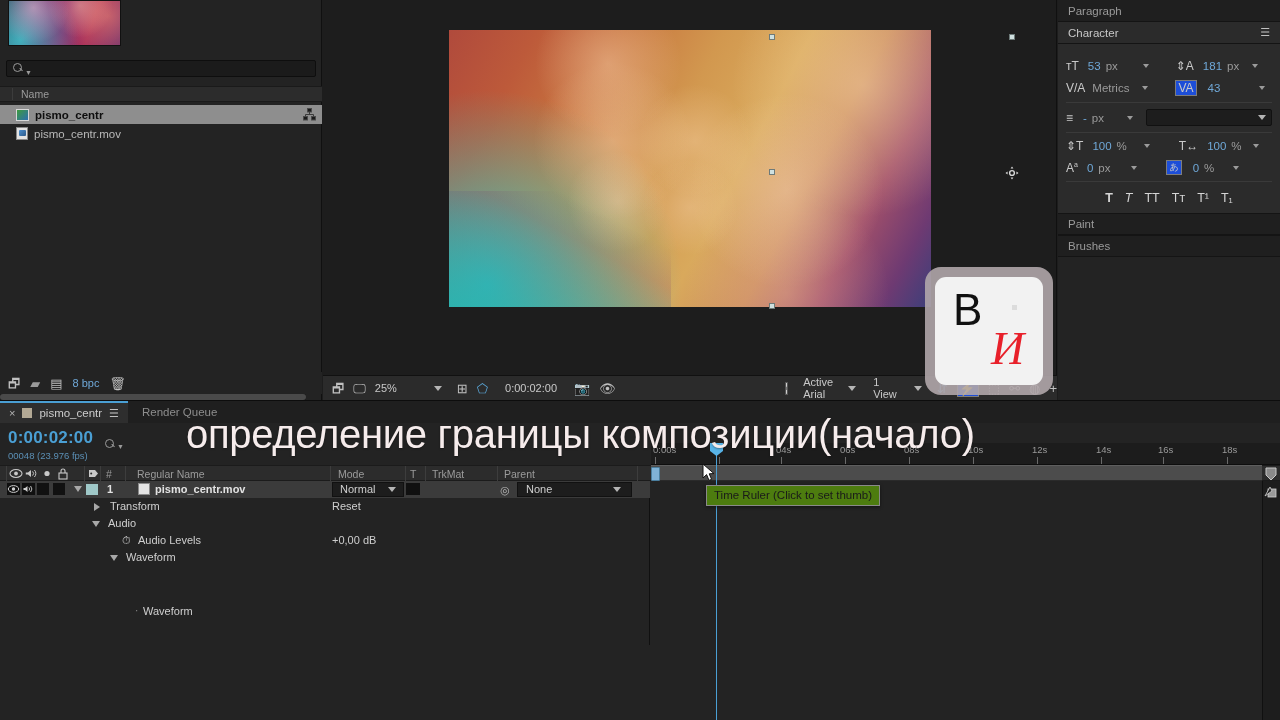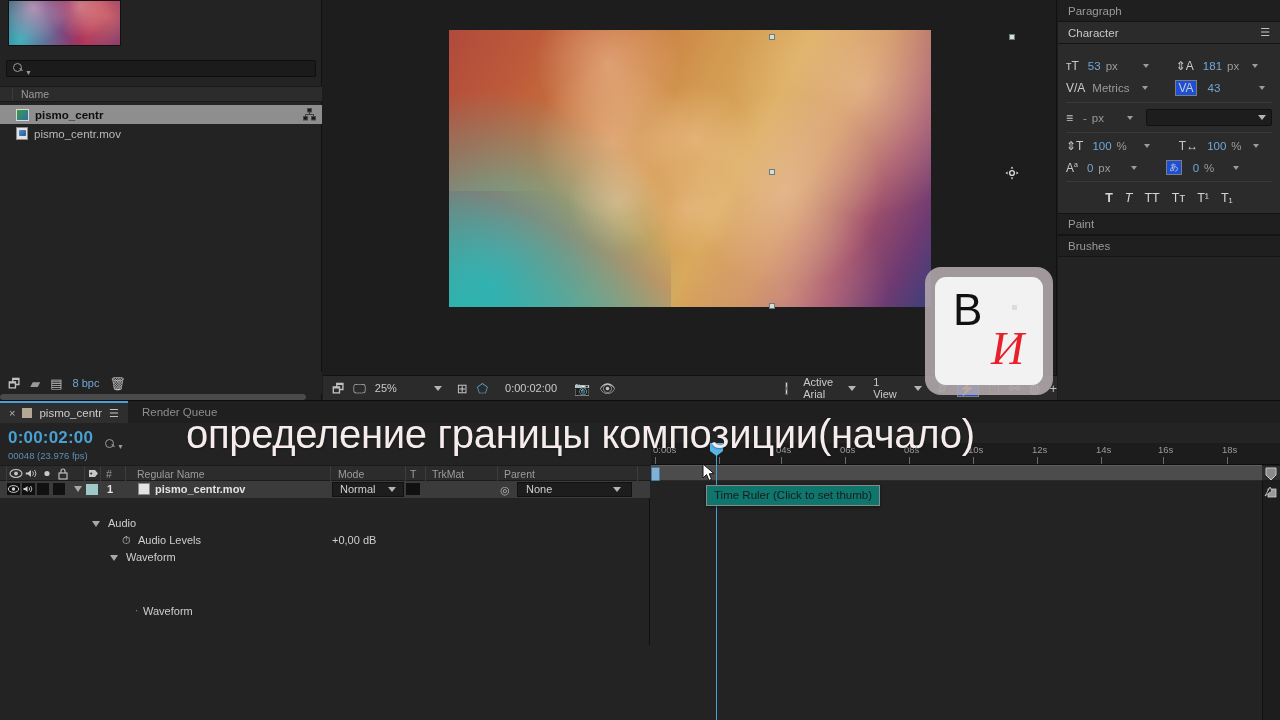--- a/index.html
+++ b/index.html
@@ -264,21 +264,21 @@
   #playhead-top {
     position:absolute; left:-6px; top:0px; width:13px; height:13px; background:#58b4e8;
     clip-path: polygon(0 0,100% 0,100% 62%,50% 100%,0 62%);
   }
   .wave-row { position:absolute; left:716px; right:18px; height:38px; overflow:hidden; }
   .wave-svg { display:block; width:100%; height:100%; }
 
   
   #tooltip {
     position:absolute; left:706px; top:485px; z-index:60;
-    background:#0f766e; color:#1a1a1a; font-size:11.5px;
+    background:#4d7c0f; color:#1a1a1a; font-size:11.5px;
     padding: 3px 7px 4px 7px; border:1px solid #8a8a8a;
     box-shadow: 0 1px 3px rgba(0,0,0,.5); white-space:nowrap;
   }
   #cursor { position:absolute; left:702px; top:463px; z-index:70; }
 
   
   #sw-col { position:absolute; right:0; top:80px; width:18px; bottom:0; background:#1d1d1d;
             border-left:1px solid #101010; }
   .swbtn { position:absolute; right:2px; width:14px; height:14px; }
   #tl-bottom-fill { position:absolute; left:0; bottom:0; width:650px; height:75px; background:#232323; }
@@ -559,20 +559,25 @@
         <span style="position:absolute;left:332px;top:1px;width:72px;height:15px;background:#1d1d1d;border:1px solid #111;"></span>
         <span class="nm" style="left:340px;">Normal</span>
         <span class="caret-dn" style="position:absolute;left:388px;top:6px;"></span>
         <span style="position:absolute;left:406px;top:2px;width:14px;height:12px;background:#101010;"></span>
         <span style="position:absolute;left:500px;top:3px;color:#bdbdbd;font-size:11px;">◎</span>
         <span style="position:absolute;left:517px;top:1px;width:115px;height:15px;background:#1d1d1d;border:1px solid #111;"></span>
         <span class="nm" style="left:526px;">None</span>
         <span class="caret-dn" style="position:absolute;left:613px;top:6px;"></span>
       </div>
 
+      <div class="lrow" style="top:17px;">
+        <span class="tri tri-r" style="position:absolute;left:94px;top:5px;"></span>
+        <span class="nm" style="left:110px;">Transform</span>
+        <span class="nm blue" style="left:332px;">Reset</span>
+      </div>
 
       <div class="lrow" style="top:34px;">
         <span class="tri tri-d" style="position:absolute;left:92px;top:6px;"></span>
         <span class="nm" style="left:108px;">Audio</span>
       </div>
 
       <div class="lrow" style="top:51px;">
         <span style="position:absolute;left:122px;top:2px;color:#c6c6c6;font-size:11px;">⏱</span>
         <span class="nm" style="left:138px;">Audio Levels</span>
         <span class="nm blue" style="left:332px;">+0,00 dB</span>

